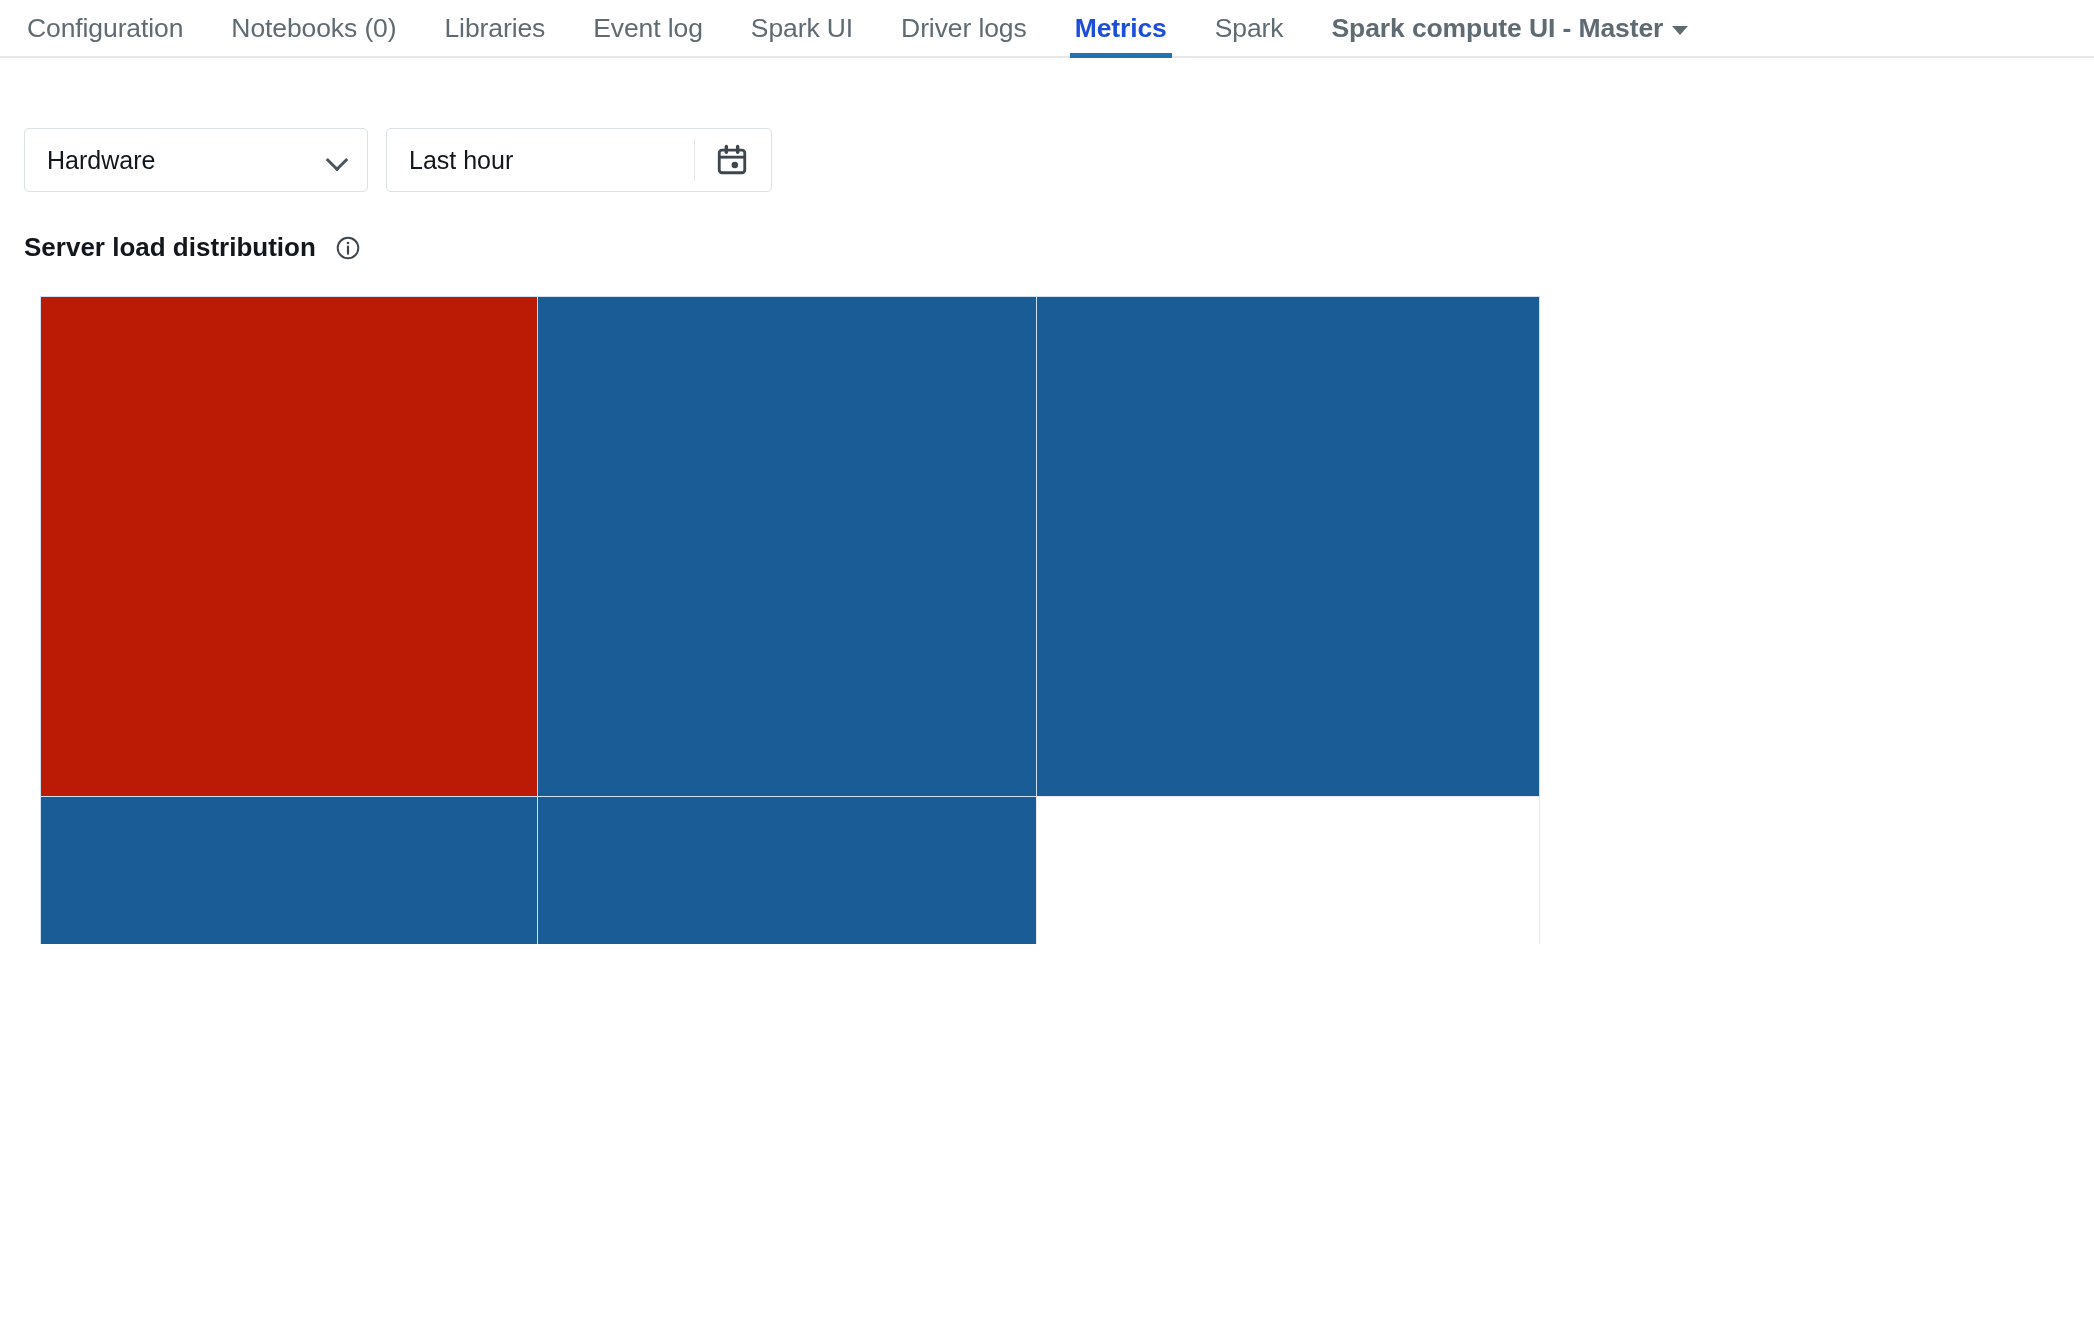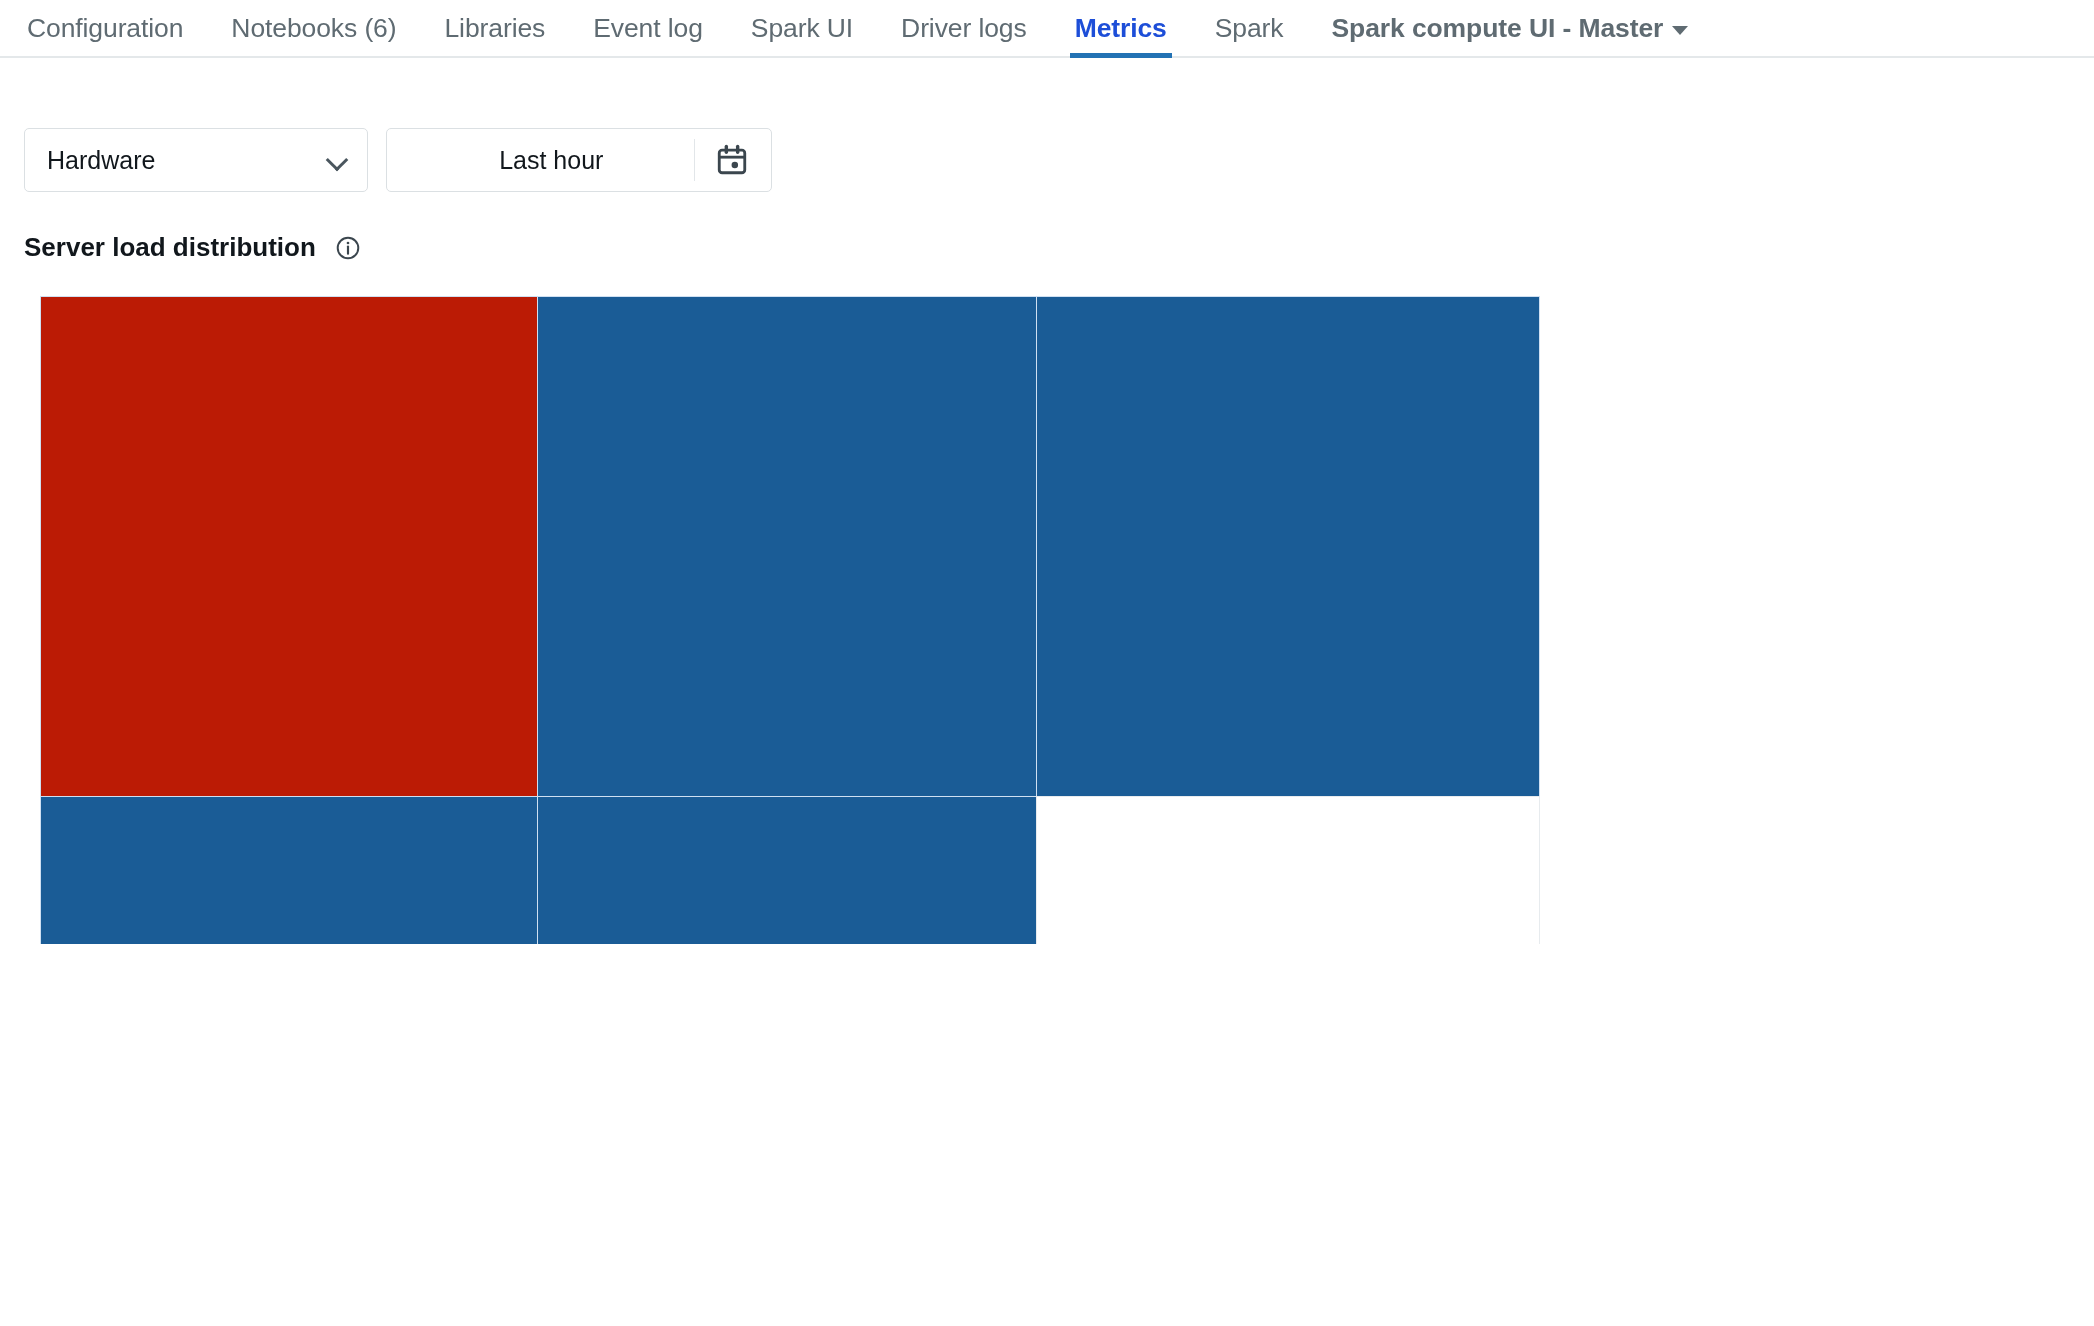--- a/index.html
+++ b/index.html
@@ -112,21 +112,20 @@
     border: 1.5px solid #dbe0e3;
     border-radius: 5px;
     background: #fff;
     display: flex;
     align-items: center;
     padding-left: 22px;
     font-size: 25px;
     color: #11171c;
     cursor: pointer;
     position: relative;
-    text-align: center;
   }
   .date-box .value { flex: 1 1 auto; }
   .date-box .divider {
     width: 1.5px;
     height: 42px;
     background: #e2e6e9;
     margin-right: 20px;
   }
   .date-box .cal {
     width: 34px; height: 34px;
@@ -175,21 +174,21 @@
 </head>
 <body>
 
 <div id="page">
 
   <div class="tabbar">
       <div class="tab">
         <span>Configuration</span>
       </div>
       <div class="tab">
-        <span>Notebooks (6)</span>
+        <span>Notebooks (0)</span>
       </div>
       <div class="tab">
         <span>Libraries</span>
       </div>
       <div class="tab">
         <span>Event log</span>
       </div>
       <div class="tab">
         <span>Spark UI</span>
       </div>

